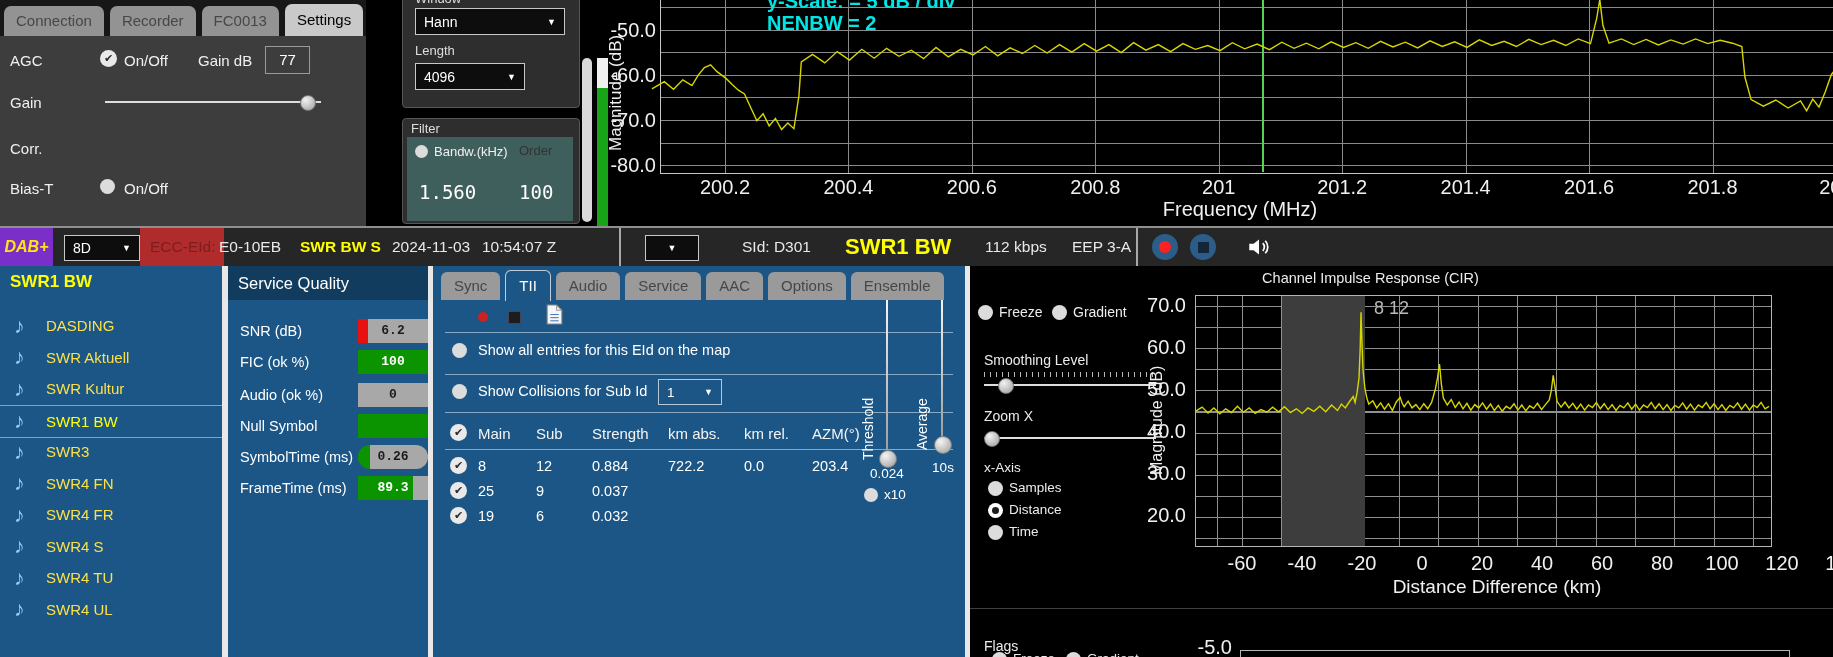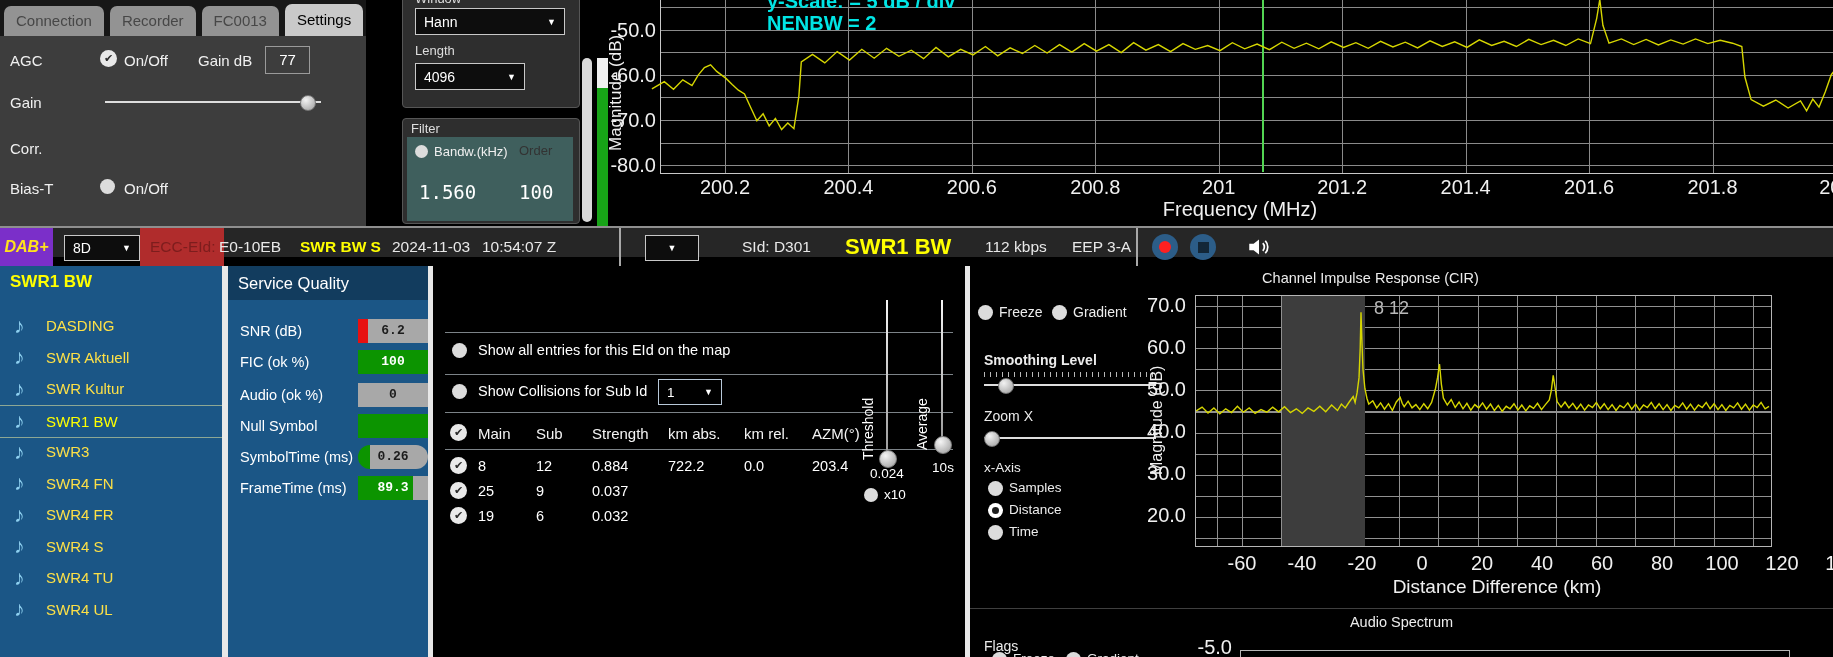--- a/index.html
+++ b/index.html
@@ -39,21 +39,21 @@
              background-image:repeating-linear-gradient(to right,#8a8a8a 0 1px,transparent 1px 123.5px),
                               repeating-linear-gradient(to bottom,#8a8a8a 0 1px,transparent 1px 22.6px);
              background-position:64px 0,0 7px;}
   .cyan{color:#00e5e5;font-size:20px;font-weight:bold;white-space:nowrap;}
   .ytick{position:absolute;text-align:right;font-size:20px;color:#f0f0f0;line-height:22px;}
   .tickrow{position:absolute;display:flex;justify-content:space-between;font-size:20px;color:#f0f0f0;}
   .spec-ticks span{width:70px;text-align:center;flex:0 0 auto;}
   .cir-ticks span{width:60px;text-align:center;flex:0 0 auto;}
   .axis-label{font-size:20px;color:#f0f0f0;text-align:center;}
   
-  .statusbar{left:0;top:226px;width:1833px;height:31px;background:#262626;border-top:2px solid #8f8f8f;box-sizing:border-box;}
+  .statusbar{left:0;top:226px;width:1833px;height:40px;background:#262626;border-top:2px solid #8f8f8f;box-sizing:border-box;}
   .sb-text{position:absolute;top:0;height:38px;line-height:38px;font-size:15.5px;color:#e8e8e8;white-space:nowrap;}
   .yellow{color:#ffff00;}
   .vline{position:absolute;top:0;width:2px;height:38px;background:#a8a8a8;}
   .roundbtn{position:absolute;width:26px;height:26px;border-radius:50%;background:#2c5d88;
             display:flex;align-items:center;justify-content:center;}
   
   .bluepanel{background:#1b5686;}
   .wborder{background:#e8e8e8;}
   .svc-item{position:absolute;left:0;width:222px;height:31px;display:flex;align-items:center;}
   .svc-item .note{color:#8ed0f0;font-size:21px;margin-left:14px;width:26px;}
@@ -289,20 +289,40 @@
     <span class="bval">0.26</span>
   </div>
   <div class="sq-label" style="top:480px;">FrameTime (ms)</div>
   <div class="badge" style="top:476px;">
     <span class="seg green" style="flex:1;"></span>
       <span class="seg gray" style="width:15px;"></span>
     <span class="bval white">89.3</span>
   </div>
   <div class="abs wborder" style="left:428px;top:266px;width:5px;height:391px;"></div>
 
+  <div class="abs bluepanel" style="left:433px;top:266px;width:532px;height:391px;">
+    <div class="tabrow" style="left:8px;top:6px;gap:5px;">
+      <div class="tii-tab">Sync</div>
+      <div class="tii-tab active">TII</div>
+      <div class="tii-tab">Audio</div>
+      <div class="tii-tab">Service</div>
+      <div class="tii-tab">AAC</div>
+      <div class="tii-tab">Options</div>
+      <div class="tii-tab">Ensemble</div>
+    </div>
+    <span class="abs" style="left:45px;top:46px;width:10px;height:10px;border-radius:50%;background:#cc2222;"></span>
+    <span class="abs" style="left:75px;top:45px;width:11px;height:11px;background:#1d1d1d;border:1px solid #445;"></span>
+    <svg class="abs" style="left:113px;top:38px;" width="17" height="21" viewBox="0 0 16 20">
+      <path d="M1 1h9l5 5v13H1z" fill="#f5f5f5" stroke="#888"></path>
+      <path d="M10 1v5h5" fill="none" stroke="#999"></path>
+      <line x1="4" y1="10" x2="12" y2="10" stroke="#4a78c0"></line>
+      <line x1="4" y1="13" x2="12" y2="13" stroke="#4a78c0"></line>
+      <line x1="4" y1="16" x2="12" y2="16" stroke="#4a78c0"></line>
+    </svg>
+  </div>
   <div class="divider" style="top:332px;"></div>
   <span class="abs radio" style="left:452px;top:343px;"></span>
   <div class="tii-text" style="left:478px;top:342px;">Show all entries for this EId on the map</div>
   <div class="divider" style="top:374px;"></div>
   <span class="abs radio" style="left:452px;top:384px;"></span>
   <div class="tii-text" style="left:478px;top:383px;">Show Collisions for Sub Id</div>
   <div class="abs select" style="left:658px;top:379px;width:46px;height:24px;background:transparent;border-color:#b8c8d8;">
     <span style="font-size:13.5px;">1</span>
     <span class="caret">▼</span>
   </div>
@@ -356,21 +376,21 @@
   <div class="vslider-track" style="left:941px;top:300px;height:142px;"></div>
   <div class="vhandle" style="left:934px;top:436px;"></div>
   <div class="abs" style="left:926px;top:460px;width:34px;text-align:center;font-size:13.5px;color:#fff;">10s</div>
   <div class="abs wborder" style="left:965px;top:266px;width:5px;height:391px;"></div>
 
   <div class="abs" style="left:970px;top:270px;width:801px;text-align:center;font-size:14.5px;color:#ececec;">Channel Impulse Response (CIR)</div>
   <span class="abs radio" style="left:978px;top:305px;"></span>
   <div class="ctrl-lbl" style="left:999px;top:304px;">Freeze</div>
   <span class="abs radio" style="left:1052px;top:305px;"></span>
   <div class="ctrl-lbl" style="left:1073px;top:304px;">Gradient</div>
-  <div class="ctrl-lbl" style="left:984px;top:352px;font-weight:bold;">Smoothing Level</div>
+  <div class="ctrl-lbl" style="left:984px;top:352px;">Smoothing Level</div>
   <div class="ruler" style="left:984px;top:372px;width:172px;"></div>
   <div class="abs slider-track" style="left:984px;top:384px;width:172px;"></div>
   <div class="abs slider-handle" style="left:998px;top:378px;"></div>
   <div class="ctrl-lbl" style="left:984px;top:408px;">Zoom X</div>
   <div class="abs slider-track" style="left:984px;top:437px;width:172px;"></div>
   <div class="abs slider-handle" style="left:984px;top:431px;"></div>
   <div class="ctrl-lbl" style="left:984px;top:460px;font-size:13.5px;">x-Axis</div>
   <span class="abs radio" style="left:988px;top:481px;"></span>
   <div class="ctrl-lbl" style="left:1009px;top:480px;font-size:13.5px;">Samples</div>
   <span class="abs radio sel" style="left:988px;top:503px;">
@@ -404,21 +424,20 @@
       <span>40</span>
       <span>60</span>
       <span>80</span>
       <span>100</span>
       <span>120</span>
       <span>140</span>
     </div>
   <div class="abs axis-label" style="left:1297px;top:576px;width:400px;font-size:19px;">Distance Difference (km)</div>
 
   <div class="abs" style="left:970px;top:608px;width:863px;height:1px;background:#3f3f3f;"></div>
-  <div class="abs" style="left:970px;top:614px;width:863px;text-align:center;font-size:14.5px;color:#ececec;">Audio Spectrum</div>
   <div class="ctrl-lbl" style="left:984px;top:638px;">Flags</div>
   <span class="abs radio" style="left:992px;top:652px;"></span>
   <div class="ctrl-lbl" style="left:1013px;top:651px;font-size:13.5px;">Freeze</div>
   <span class="abs radio" style="left:1066px;top:652px;"></span>
   <div class="ctrl-lbl" style="left:1087px;top:651px;font-size:13.5px;">Gradient</div>
   <div class="abs" style="left:1176px;top:636px;width:56px;text-align:right;font-size:20px;color:#f0f0f0;">-5.0</div>
   <div class="abs" style="left:1240px;top:650px;width:548px;height:10px;border:1px solid #b5b5b5;border-bottom:none;background:#000;"></div>
 
 </div>
 

